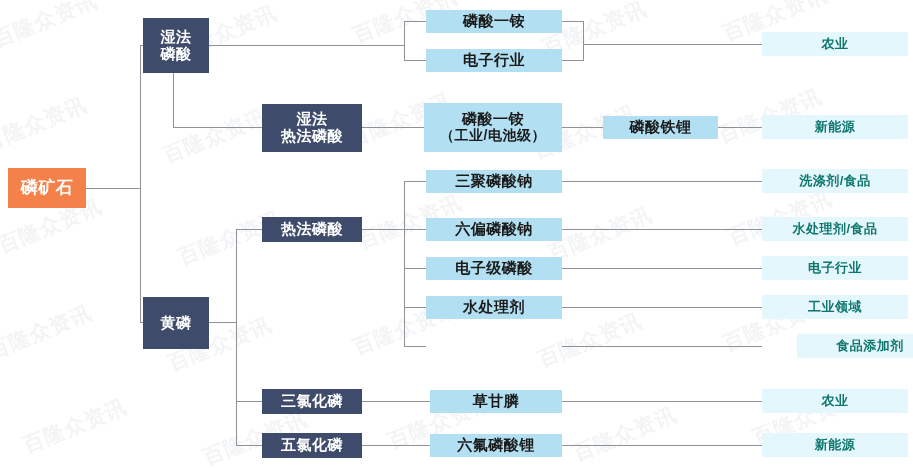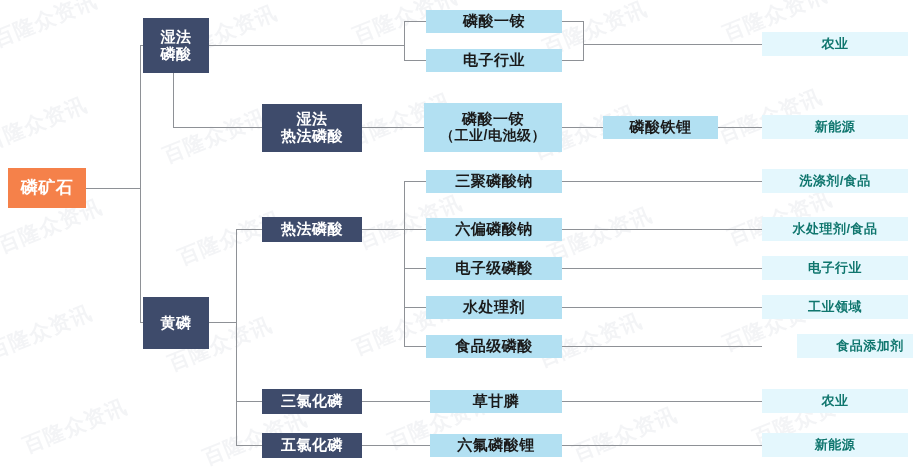--- a/index.html
+++ b/index.html
@@ -202,21 +202,20 @@
     <span class="two-line">磷酸一铵</span>
     <span class="sub">（工业/电池级）</span>
   </div>
 
   <div class="node product" style="left:426px; top:170px; width:136px; height:23px;">三聚磷酸钠</div>
 
   <div class="node product" style="left:603px; top:116px; width:115px; height:23px;">磷酸铁锂</div>
   <div class="node product" style="left:426px; top:218px; width:136px; height:23px;">六偏磷酸钠</div>
   <div class="node product" style="left:426px; top:257px; width:136px; height:23px;">电子级磷酸</div>
   <div class="node product" style="left:426px; top:296px; width:136px; height:23px;">水处理剂</div>
-  <div class="node product" style="left:426px; top:335px; width:136px; height:23px;">食品级磷酸</div>
 
   <div class="node product" style="left:430px; top:390px; width:132px; height:23px;">草甘膦</div>
   <div class="node product" style="left:430px; top:434px; width:132px; height:23px;">六氟磷酸锂</div>
 
   <div class="node app" style="left:762px; top:32px; width:146px; height:24px;">农业</div>
   <div class="node app" style="left:762px; top:115px; width:146px; height:24px;">新能源</div>
   <div class="node app" style="left:762px; top:169px; width:146px; height:24px;">洗涤剂/食品</div>
   <div class="node app" style="left:762px; top:217px; width:146px; height:24px;">水处理剂/食品</div>
   <div class="node app" style="left:762px; top:256px; width:146px; height:24px;">电子行业</div>
   <div class="node app" style="left:762px; top:295px; width:146px; height:24px;">工业领域</div>

